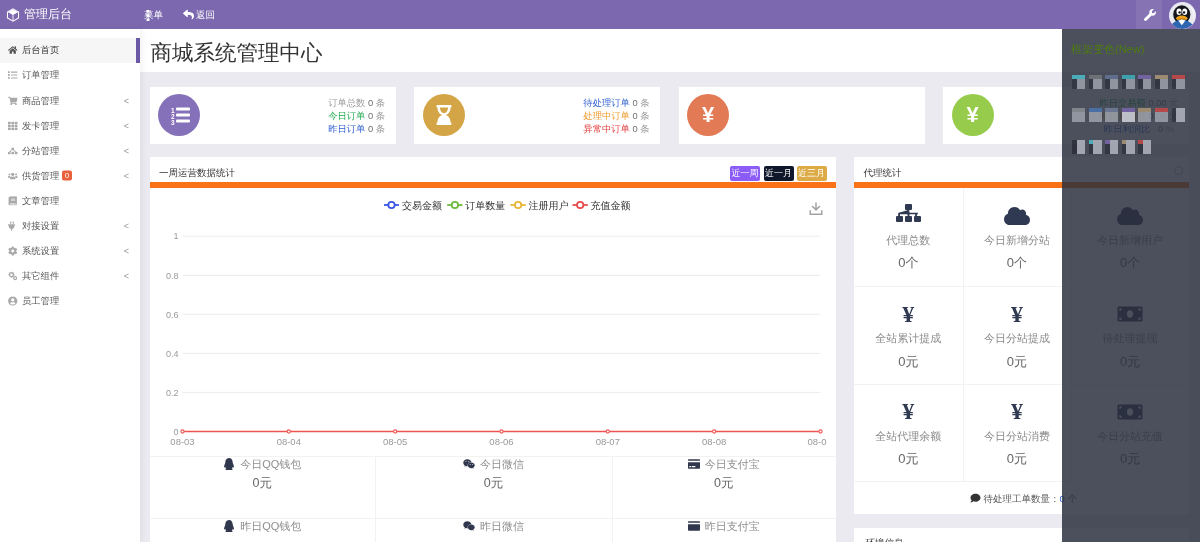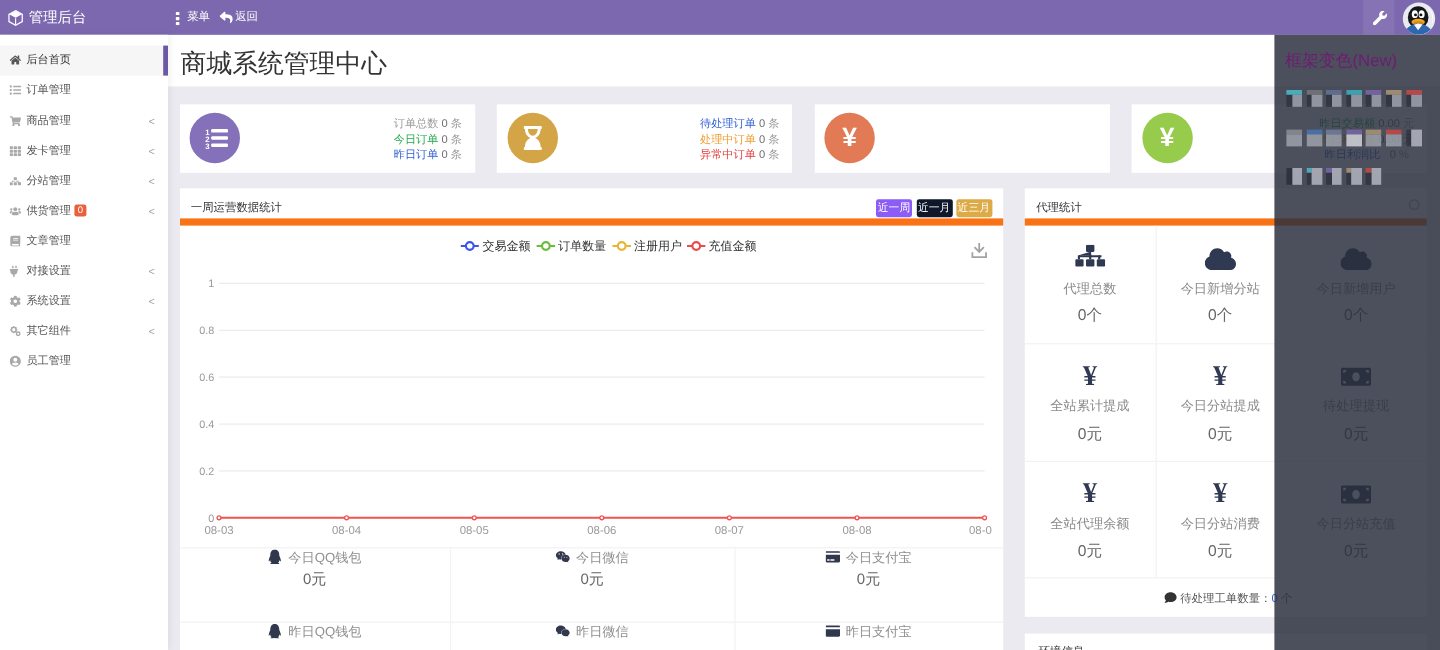--- a/index.html
+++ b/index.html
@@ -55,21 +55,21 @@
       <path d="M12 1.5 L21.5 6.8 L21.5 17.2 L12 22.5 L2.5 17.2 L2.5 6.8 Z" fill="none" stroke="#fff" stroke-width="1.8"></path>
       <path d="M12 2.4 L20.6 7.1 L12 11.8 L3.4 7.1 Z" fill="#fff"></path>
       <path d="M12 12.2 L12 21.8" stroke="#fff" stroke-width="1.6" fill="none"></path>
     </svg>
   <div class="logo">管理后台</div>
   <svg class="abs" style="left:146px;top:9.5px" width="4" height="11" viewBox="0 0 4 11" fill="#fff">
       <rect x="0.5" y="0" width="3" height="2.6" rx="0.6"></rect>
       <rect x="0.5" y="4.2" width="3" height="2.6" rx="0.6"></rect>
       <rect x="0.5" y="8.4" width="3" height="2.6" rx="0.6"></rect>
     </svg>
-  <div class="tmenu" style="left:156px">菜单</div>
+  <div class="tmenu" style="left:144px">菜单</div>
   <svg class="abs" style="left:183px;top:9px" width="11" height="11" viewBox="0 0 512 512" fill="#fff">
       <path d="M8.309 189.836L184.313 37.851C199.719 24.546 224 35.347 224 56.015v80.053c160.629 1.839 288 34.032 288 186.258 0 61.441-39.581 122.309-83.333 154.132-13.653 9.931-33.111-2.533-28.077-18.631 45.344-145.012-21.507-183.51-176.59-185.742V360c0 20.7-24.3 31.453-39.687 18.164l-176.004-152c-11.071-9.562-11.086-26.753 0-36.328z"></path>
     </svg>
   <div class="tmenu" style="left:196px">返回</div>
   <div class="abs" style="left:1136px;top:0;width:26px;height:29px;background:rgba(255,255,255,.08)"></div>
   <svg class="abs" style="left:1144px;top:9px" width="12" height="12" viewBox="0 0 512 512" fill="#fff">
       <path d="M507.73 109.1c-2.24-9.03-13.54-12.09-20.12-5.51l-74.36 74.36-67.88-11.31-11.31-67.88 74.36-74.36c6.62-6.62 3.43-17.9-5.66-20.16-47.38-11.74-99.55.91-136.58 37.93-39.64 39.64-50.55 97.1-34.05 147.2L18.74 402.76c-24.99 24.99-24.99 65.51 0 90.5 24.99 24.99 65.51 24.99 90.5 0l213.21-213.21c50.12 16.71 107.47 5.68 147.37-34.22 37.07-37.07 49.7-89.32 37.91-136.73z"></path>
     </svg>
   <div class="abs" style="left:1169px;top:1.5px;width:27px;height:27px;border-radius:50%;background:#e9eaf0;overflow:hidden">
     <svg width="27" height="27" viewBox="0 0 27 27">
@@ -424,21 +424,21 @@
       </svg>
     待处理工单数量：<span style="color:#2e5fd2">0</span> 个
   </div>
 </div>
 
 <div class="panel" style="left:854px;top:527.5px;width:335px;height:15px">
   <span style="position:absolute;left:11.5px;top:9px;font-size:9.5px;color:#333">环境信息</span>
 </div>
 
 <div id="overlay">
-  <div style="position:absolute;left:9px;top:13px;font-size:14px;color:#701a75">框架变色(New)</div>
+  <div style="position:absolute;left:9px;top:13px;font-size:11px;color:#4d7c0f">框架变色(New)</div>
 
   <div class="sw" style="left:10px;top:45.5px">
       <div class="t" style="background:#4aacb8"></div>
       <div class="l"></div>
       <div class="r"></div>
     </div>
   <div class="sw" style="left:26.6px;top:45.5px">
       <div class="t" style="background:#6e7076"></div>
       <div class="l"></div>
       <div class="r"></div>

